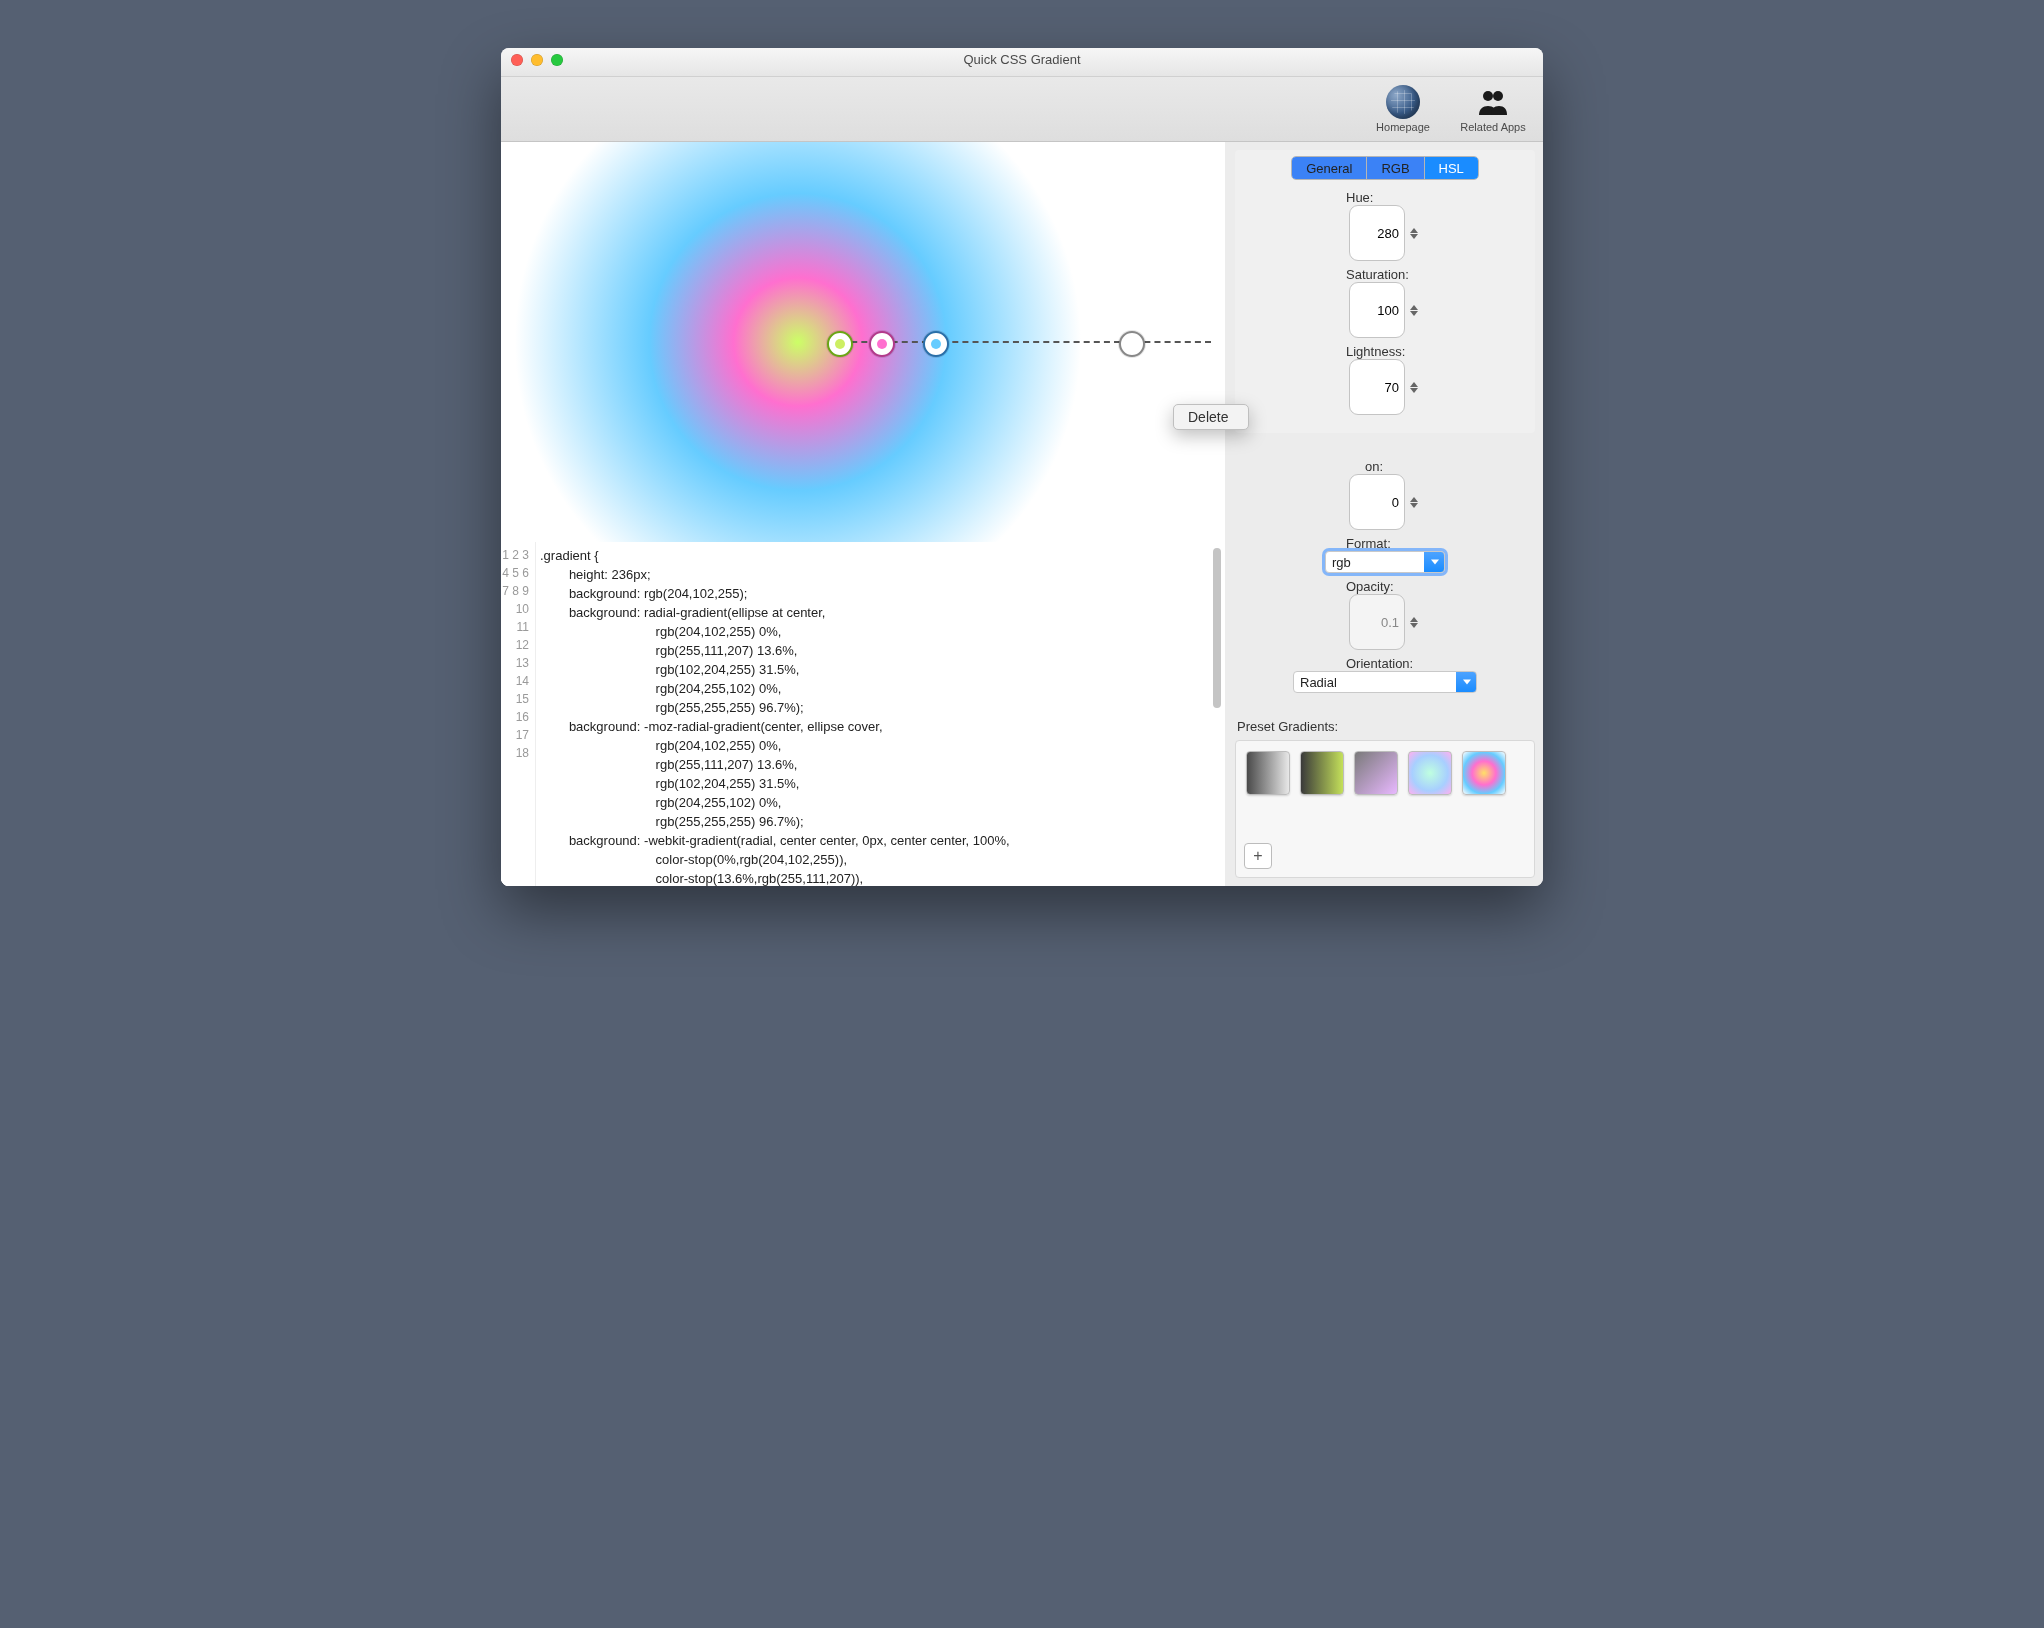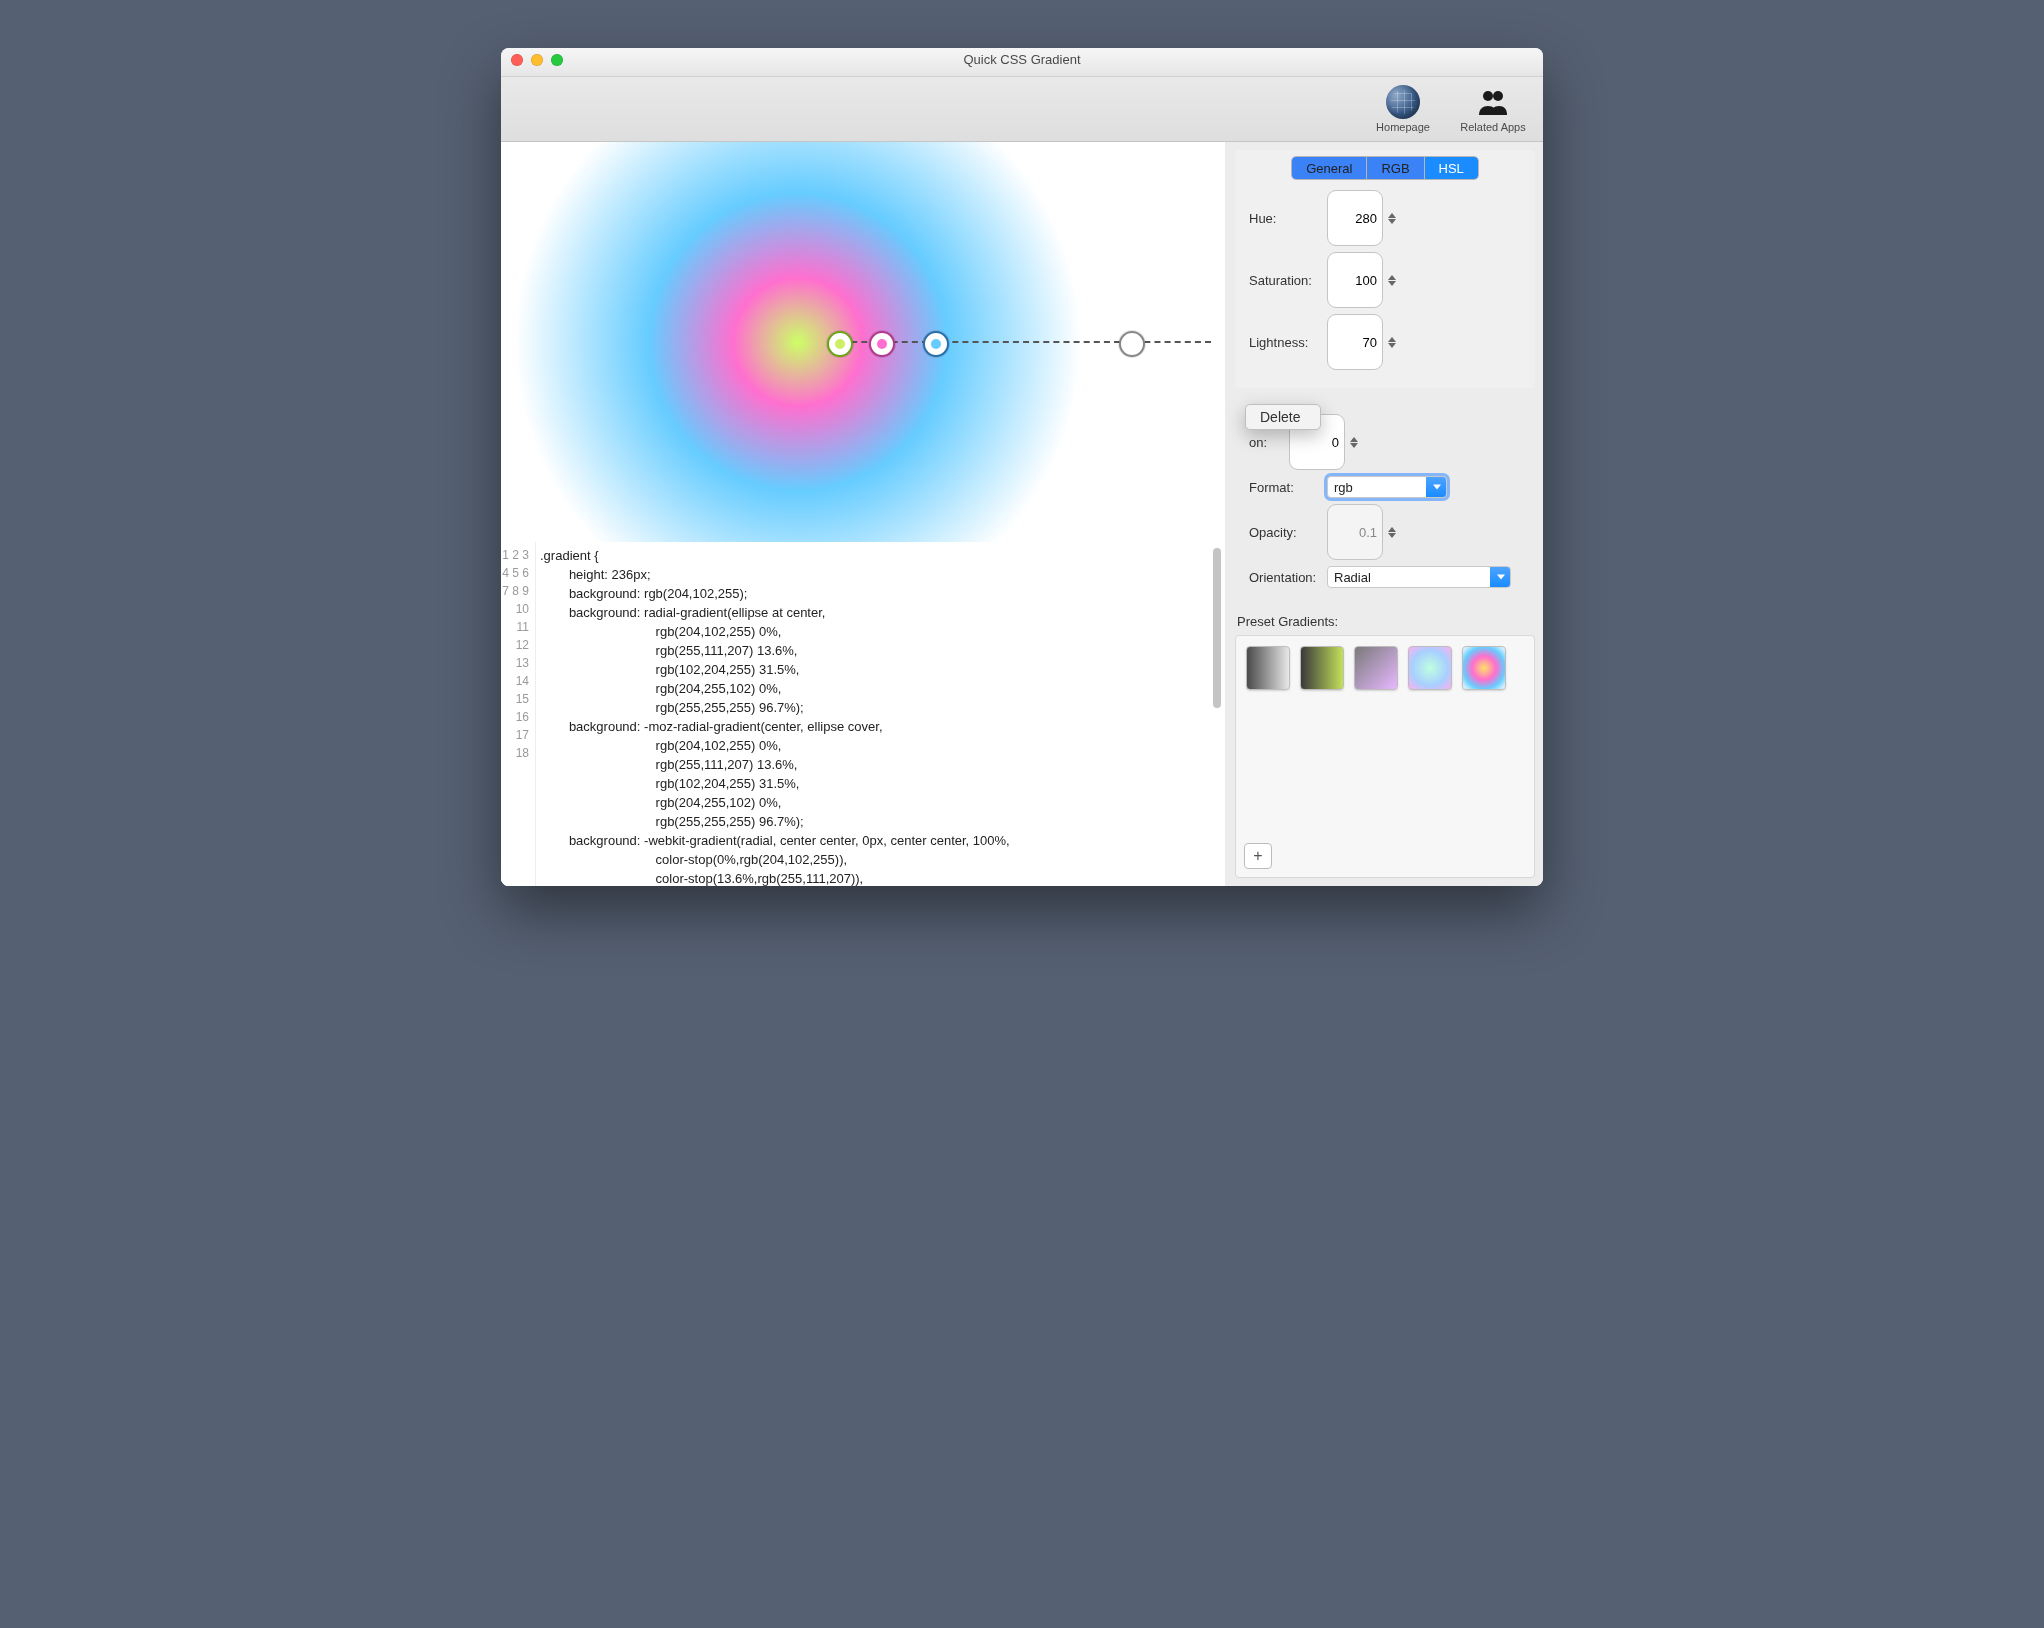--- a/index.html
+++ b/index.html
@@ -61,21 +61,21 @@
     position:absolute; left:330px; right:14px; top:-1px; height:0;
     border-top:2px dashed #555;
   }
   .stop {
     position:absolute; top:-11px; width:22px; height:22px; border-radius:50%;
     background:#fff; border:2px solid #666; box-shadow:0 0 0 1px rgba(0,0,0,.1);
     display:flex; align-items:center; justify-content:center;
   }
   .stop .inner{ width:10px; height:10px; border-radius:50%; }
   .ctx {
-    position:absolute; top:356px; left:744px;
+    position:absolute; top:356px; left:672px;
     background:#f3f3f3; border:1px solid #bfbfbf; border-radius:5px;
     box-shadow:0 6px 18px rgba(0,0,0,.25);
     padding:4px 20px 4px 14px; font-size:14px; color:#333;
     z-index:10;
   }
   
   .codetabs {
     height:28px; background:linear-gradient(#f2f2f2,#e4e4e4);
     border-top:1px solid #c8c8c8; border-bottom:1px solid #c8c8c8;
     display:flex; align-items:center; justify-content:center;
@@ -97,21 +97,21 @@
     background:#c4c4c4; border-radius:4px; }
   
   .panelbox { background:#fdfdfd0a; padding:6px 10px 12px; }
   .panelbox.shade { background:#f0f0f0; border-radius:4px; }
   .segtop { display:flex; border:1px solid #b6b6b6; border-radius:5px; overflow:hidden;
     background:#fff; height:22px; margin:0 auto 10px; width:fit-content;}
   .segtop button{ border:none; background:#3b82f6; padding:0 14px; font-size:13px;
     border-right:1px solid #b6b6b6; cursor:pointer; color:#222;}
   .segtop button:last-child{border-right:none}
   .segtop button.active{ background:#1a8cff; color:#fff; }
-  .row { display:flex; align-items:center; margin:6px 4px; }
+  .row { display:flex; align-items:center; margin:6px 4px;flex-direction:column; }
   .row label { width:78px; font-size:13px; color:#333; }
   .numfield { display:flex; align-items:center; }
   .numfield input {
     width:44px; height:20px; border:1px solid #c4c4c4; border-radius:9px;
     padding:17px 5px; font-size:13px; text-align:right; background:#fff;
   }
   .numfield input[disabled]{ background:#f4f4f4; color:#888;}
   .stepper { width:14px; margin-left:2px; }
   .stepper i{ display:block; width:0;height:0; margin:1px auto;
     border-left:4px solid transparent; border-right:4px solid transparent;}

